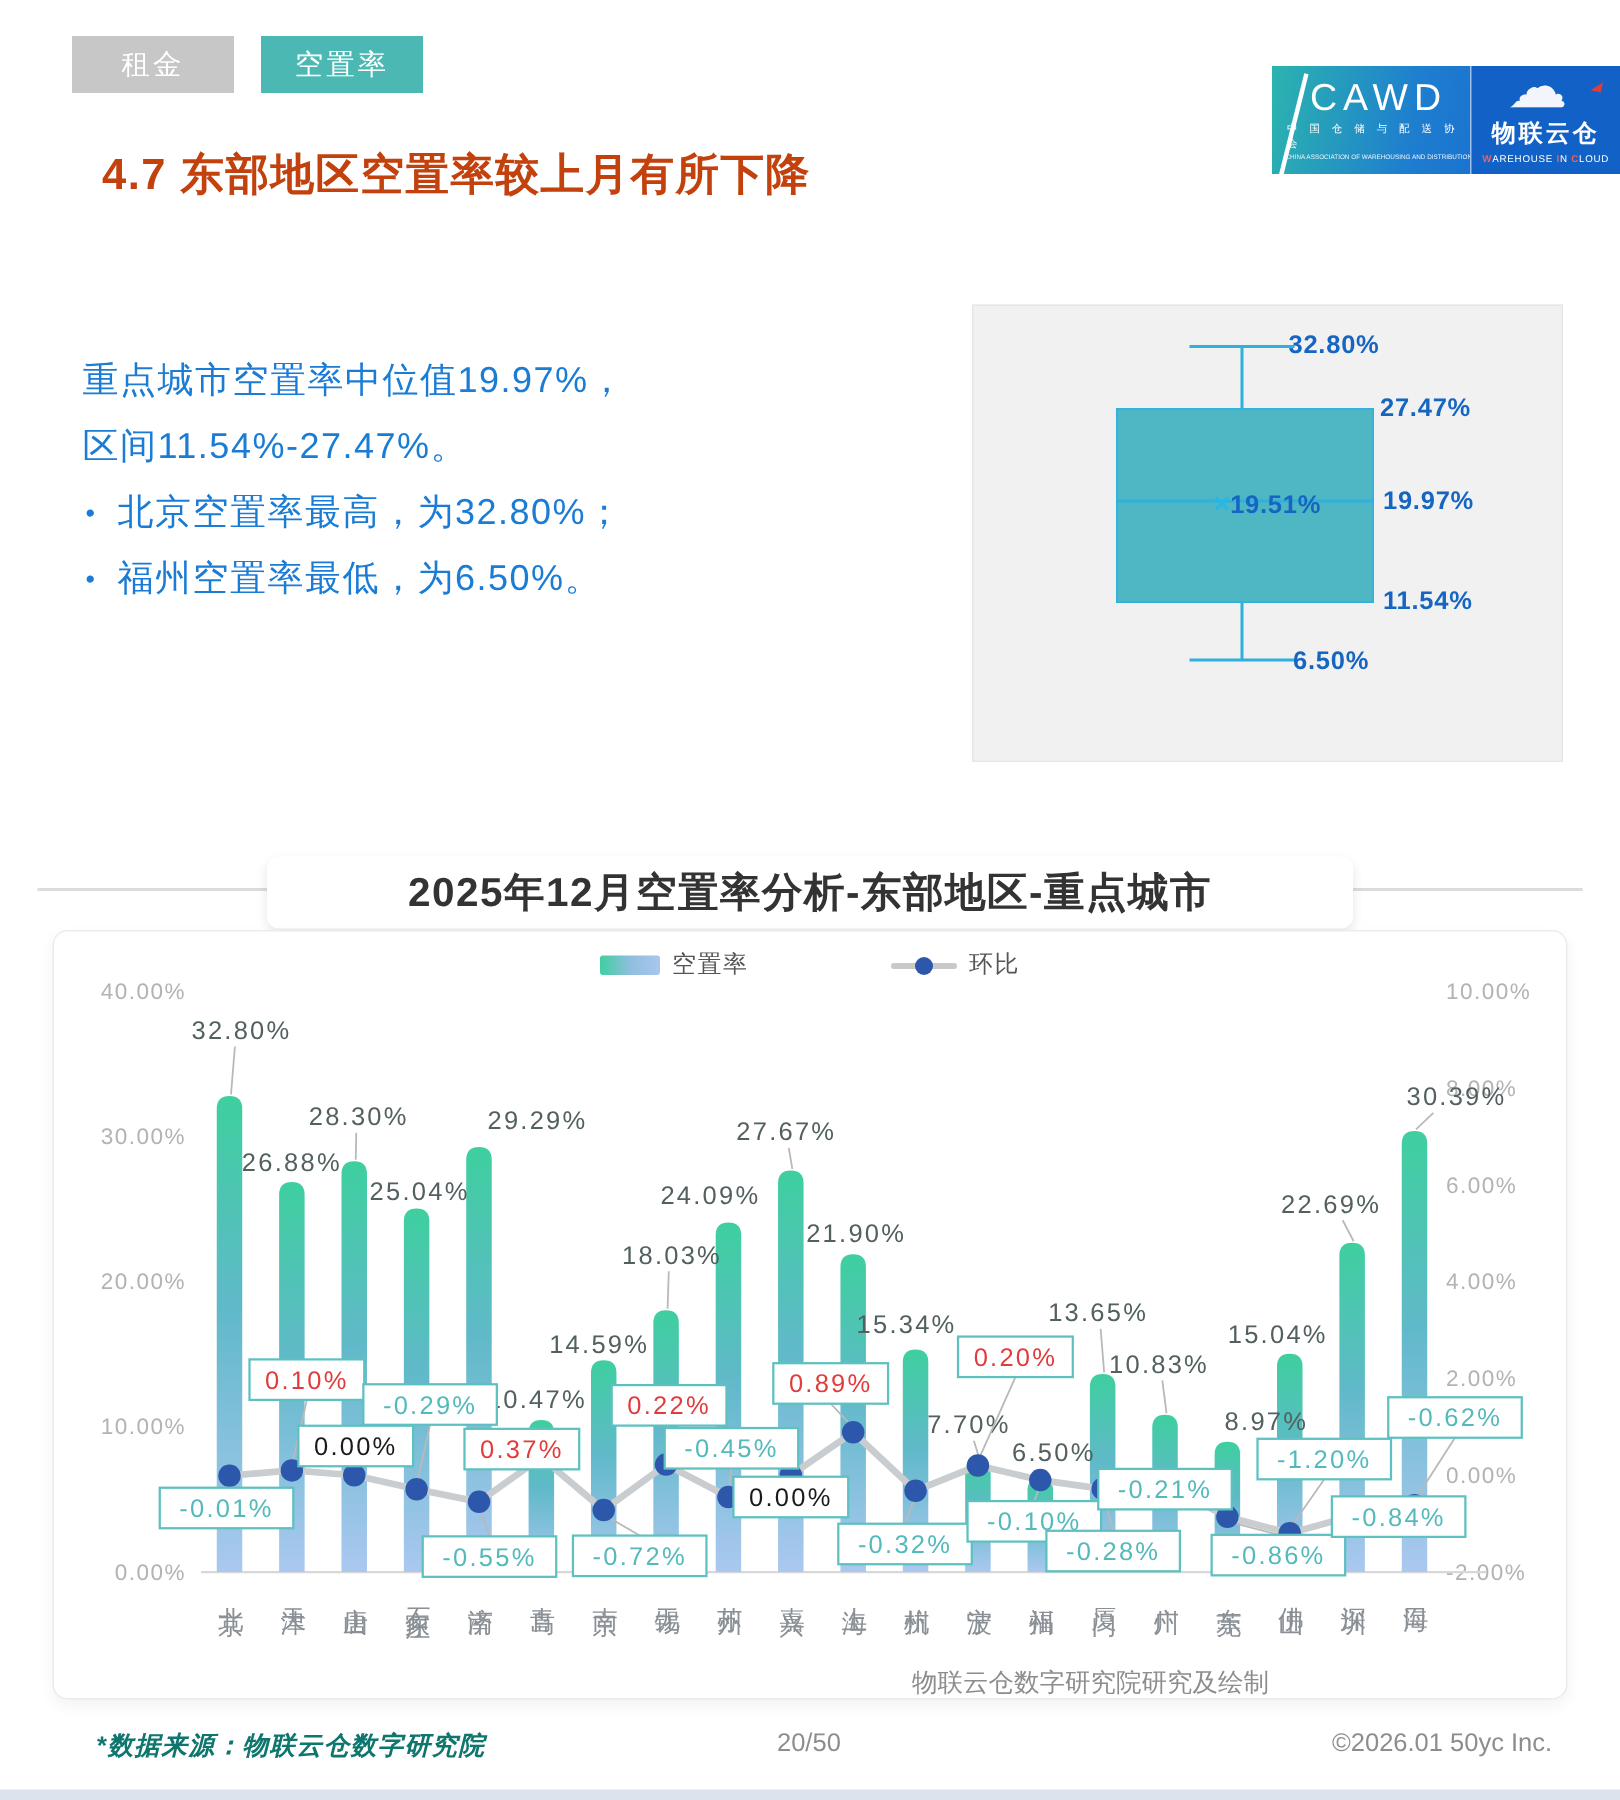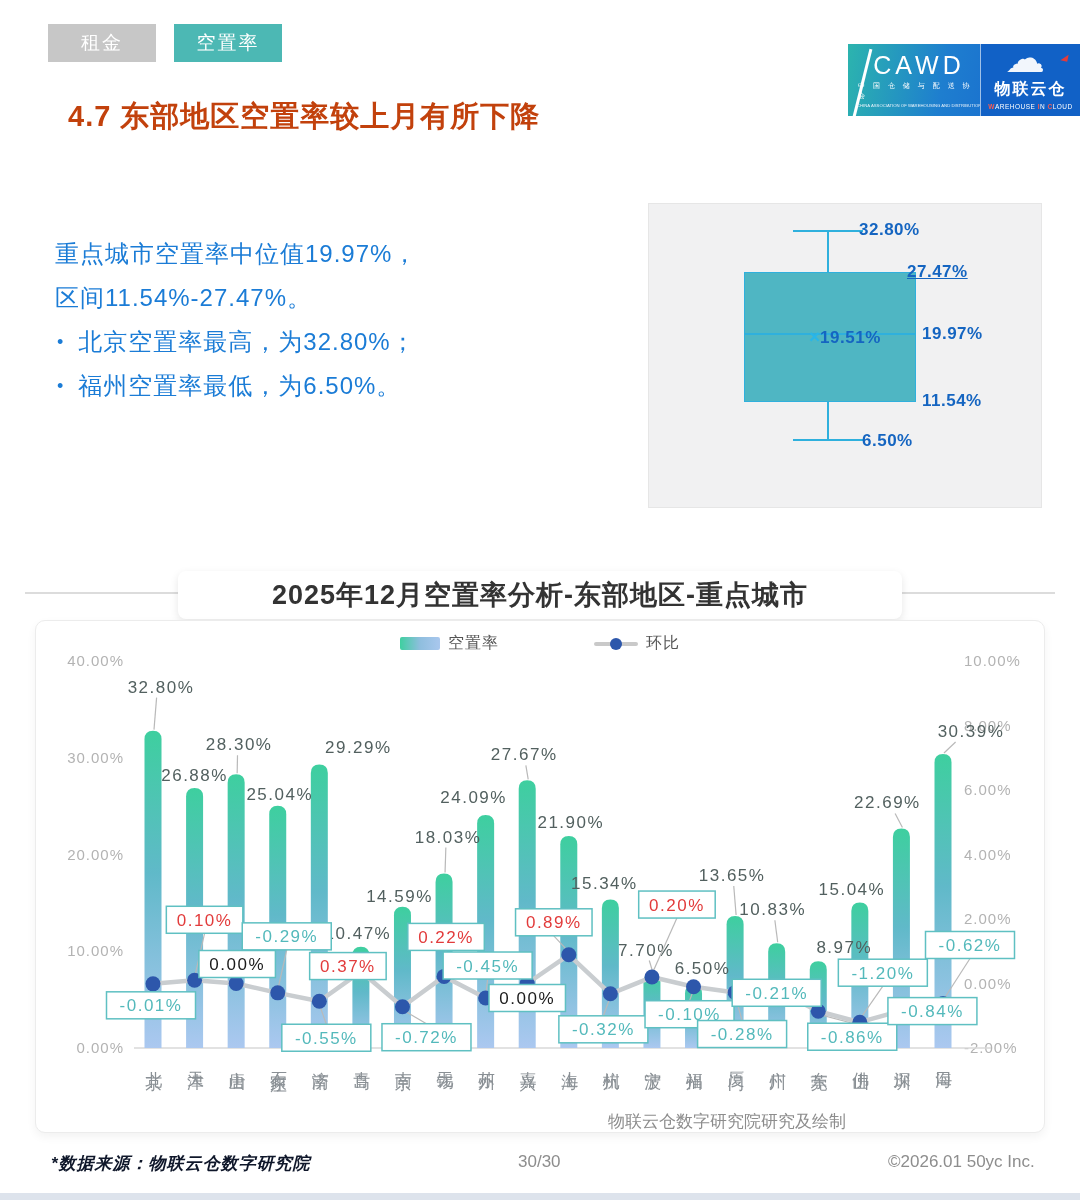--- a/index.html
+++ b/index.html
@@ -62,21 +62,21 @@
   .bar-swatch { width:40px; height:13px; background:linear-gradient(90deg,#3fcfa0,#8fbede,#a9c7ee); border-radius:2px; }
   .line-swatch { position:relative; width:44px; height:4px; background:#c9c9c9; border-radius:2px; }
   .legend-dot { position:absolute; left:16px; top:-4px; width:12px; height:12px; border-radius:50%; background:#2d57ab; }
   #plot-svg { position:absolute; left:0; top:0; }
   #cities { position:absolute; left:0; top:437px; width:100%; height:70px; }
   .city { position:absolute; transform:translateX(-50%); writing-mode:vertical-rl; text-orientation:upright;
       color:#8a9095; font-size:17px; line-height:1.1; letter-spacing:2px; }
   svg text { font-family:"Liberation Sans","DejaVu Sans",sans-serif; }
 
   
-  .footer-src { position:absolute; left:51px; top:1152px; color:#0f172a; font-size:17px; font-style:italic; font-weight:bold; letter-spacing:1px; }
+  .footer-src { position:absolute; left:64px; top:1152px; color:#0f766e; font-size:17px; font-style:italic; font-weight:bold; letter-spacing:1px; }
   .footer-page { position:absolute; left:518px; top:1152px; color:#8d8d8d; font-size:17px; }
   .footer-credit { position:absolute; left:608px; top:1110px; color:#8d8d8d; font-size:17px; }
   .footer-copy { position:absolute; left:888px; top:1152px; color:#8d8d8d; font-size:17px; }
   .bottom-strip { position:absolute; left:0; bottom:0; width:100%; height:7px; background:#dde3ec; }
 </style>
 </head>
 <body>
 
 <div class="page">
 
@@ -116,21 +116,21 @@
 
   <div class="bp-panel">
     <div class="abs bp-line" style="left:144px; top:26px; width:70px; height:2px;"></div>
     <div class="abs bp-line" style="left:178px; top:27px; width:2px; height:41px;"></div>
     <div class="abs bp-box"></div>
     <div class="abs bp-line" style="left:95px; top:129px; width:172px; height:2px;"></div>
     <div class="abs bp-line" style="left:178px; top:198px; width:2px; height:38px;"></div>
     <div class="abs bp-line" style="left:144px; top:235px; width:70px; height:2px;"></div>
     <div class="abs" style="left:160px; top:122px;"><span class="bp-mean-x">×</span><span class="bp-label">19.51%</span></div>
     <div class="abs bp-label" style="left:210px; top:16px;">32.80%</div>
-    <div class="abs bp-label" style="left:258px; top:58px;text-decoration:underline;">27.47%</div>
+    <div class="abs bp-label" style="left:271px; top:58px;">27.47%</div>
     <div class="abs bp-label" style="left:273px; top:120px;">19.97%</div>
     <div class="abs bp-label" style="left:273px; top:187px;">11.54%</div>
     <div class="abs bp-label" style="left:213px; top:227px;">6.50%</div>
   </div>
 
   <div class="divider"></div>
   <div class="chart-banner">2025年12月空置率分析-东部地区-重点城市</div>
   <div class="chart-card">
     <div class="legend">
       <span class="legend-item">
@@ -320,17 +320,17 @@
         <div class="city" style="left: 699.105px;">厦门</div>
         <div class="city" style="left: 740.684px;">广州</div>
         <div class="city" style="left: 782.263px;">东莞</div>
         <div class="city" style="left: 823.842px;">佛山</div>
         <div class="city" style="left: 865.421px;">深圳</div>
         <div class="city" style="left: 907px;">海口</div>
       </div>
   </div>
 
   <div class="footer-src">*数据来源：物联云仓数字研究院</div>
-  <div class="footer-page">30/30</div>
+  <div class="footer-page">20/50</div>
   <div class="footer-credit">物联云仓数字研究院研究及绘制</div>
   <div class="footer-copy">©2026.01 50yc Inc.</div>
   <div class="bottom-strip"></div>
 </div>
 
 </body></html>

